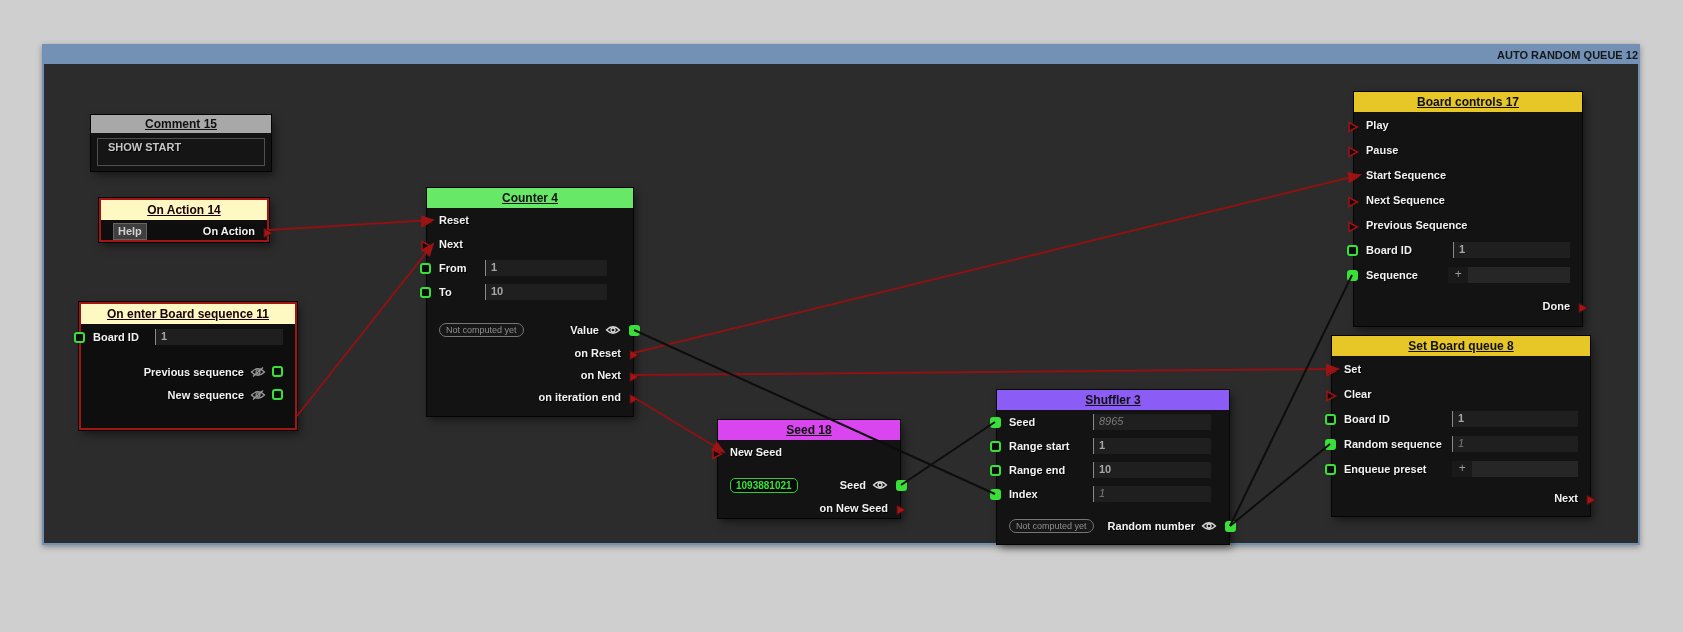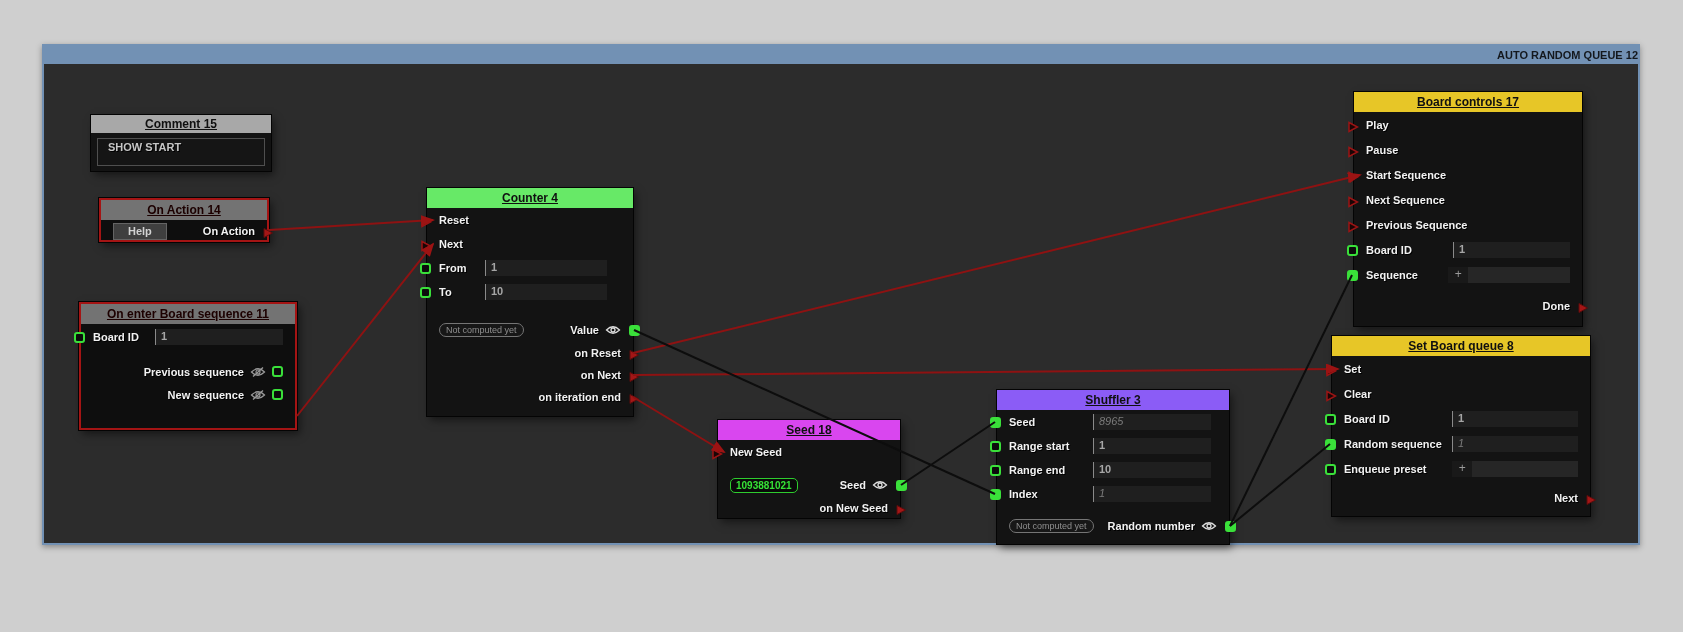--- a/index.html
+++ b/index.html
@@ -13,21 +13,21 @@
   .canvas { position:absolute; left:0; top:18px; right:0; bottom:0; background:#2c2c2c; }
 
   svg.wires { position:absolute; left:0; top:0; width:1592px; height:479px;
     pointer-events:none; z-index:30; }
 
   .node { position:absolute; background:#131313; z-index:10;
     box-shadow:0 0 0 1px #040404, 3px 4px 8px rgba(0,0,0,.5); }
   .node .hdr { height:20px; line-height:20px; text-align:center; font-size:12px;
     font-weight:bold; color:#101010;text-decoration:underline; }
   .node-red { border:2px solid #a41414; background:#0e0e0e; }
-  .node-red .hdr { background:#737373; color:#1c0000; }
+  .node-red .hdr { background:#fef9c3; color:#1c0000; }
 
   .row { position:relative; display:flex; align-items:center; padding:0 12px; }
   .row.out { justify-content:flex-end; }
   .lbl { color:#f2f2f2; font-weight:bold; font-size:11px; text-shadow:1px 1px 0 #000;
     white-space:nowrap; }
   .flbl { display:inline-block; }
   .spacer { flex:1; }
 
   .field { display:inline-block; height:16px; line-height:15px; background:#1f1f1f;
     border-left:1px solid #8a8a8a; color:#a6a6a6; font-size:11px; font-weight:bold;
@@ -50,21 +50,21 @@
   .icon { display:inline-flex; margin-left:6px; }
 
   
   .n-comment { left:47px; top:51px; width:180px; height:56px; }
   .n-comment .hdr { background:#a8a8a8; height:18px; line-height:18px; }
   .commentbox { margin:5px 6px; height:28px; border:1px solid #4f4f4f; background:#151515;
     color:#c6c6c6; font-weight:bold; font-size:11px; padding:2px 10px; text-shadow:1px 1px 0 #000; }
 
   .n-onaction { left:55px; top:134px; width:170px; height:44px; }
   .n-onaction .row { height:22px; }
-  .helpbtn { height:17px; line-height:15px; padding:0 14px; background:#3f3f3f;
+  .helpbtn { height:17px; line-height:15px; padding:0 4px; background:#3f3f3f;
     border:1px solid #646464; color:#d2d2d2; font-size:11px; font-weight:bold; }
 
   .n-onenter { left:35px; top:238px; width:218px; height:128px; }
   .n-onenter .row.frow { height:26px; }
   .n-onenter .row.orow { height:23px; }
   .n-onenter .row.first-out { margin-top:10px; }
   .n-onenter .flbl { width:62px; }
   .n-onenter .field { width:128px; }
 
   .n-counter { left:383px; top:124px; width:206px; height:228px; }

